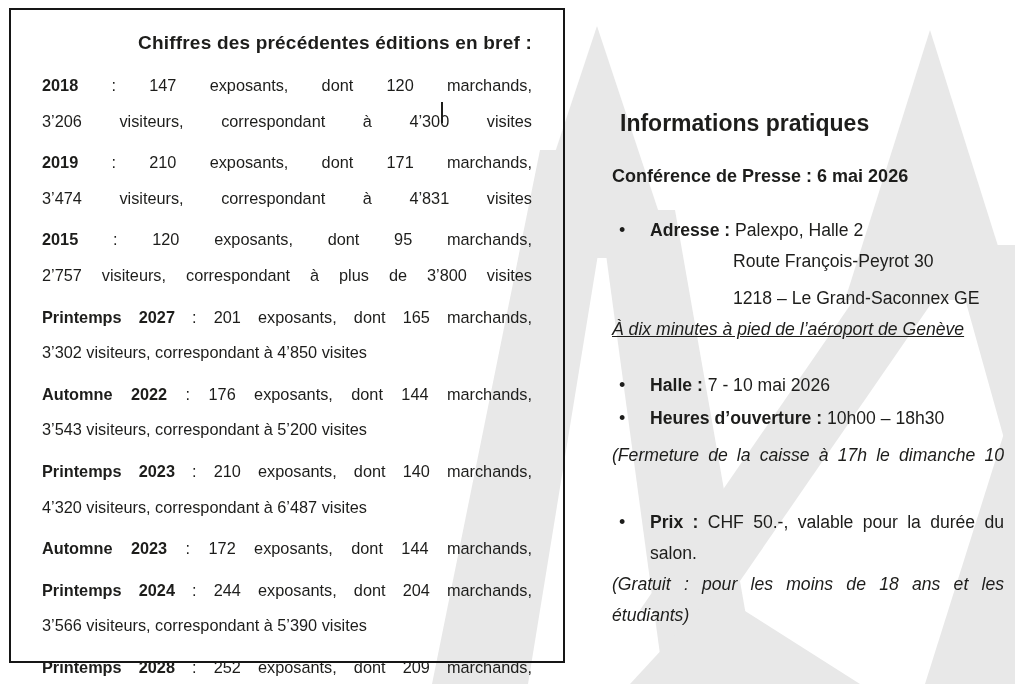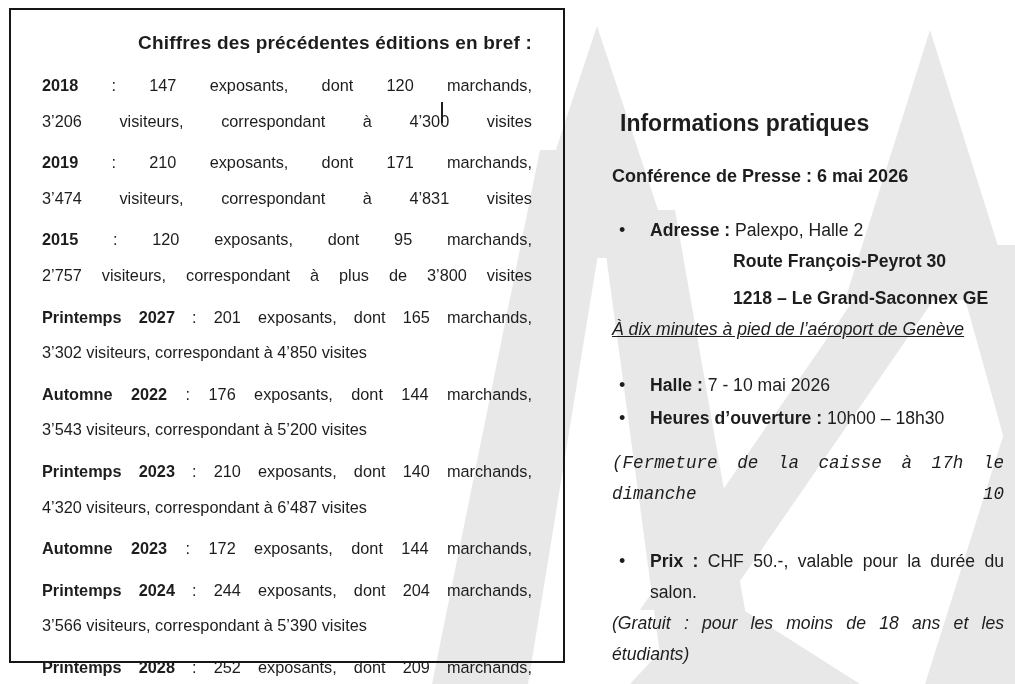--- a/index.html
+++ b/index.html
@@ -26,33 +26,33 @@
   
   .caret{position:absolute;left:441px;top:102px;width:1.6px;height:21px;background:#1d1d1b;z-index:3;}
   
   .rightcol{position:absolute;left:612px;top:102px;width:392px;z-index:2;
     font-size:17.6px;line-height:31px;}
   .info-title{font-size:23px;font-weight:bold;margin:8px;line-height:26px;}
   .conf{font-size:18px;font-weight:bold;margin:27px 0 0 0;line-height:26px;}
   .li{position:relative;padding-left:38px;margin:0;}
   .li .bullet{position:absolute;left:7px;top:0;font-size:18px;}
   .li b{font-weight:bold;}
-  .addr-cont{margin-left:83px;font-weight:bold;}
+  .addr-cont{margin-left:83px;}
   .addr-gap{margin-top:6px;}
   .mt-adresse{margin-top:26px;}
   .mt-dates{margin-top:25px;}
   .mt-heures{margin-top:2px;}
   .mt-prix{margin-top:35px;}
   .note{font-style:italic;margin:0;}
   .note .nl{display:block;}
   .note .nl.jall{text-align:justify;text-align-last:justify;}
   .nowrap{white-space:nowrap;text-decoration:underline;}
   .price-l1{display:block;text-align:justify;text-align-last:justify;margin-top:36px;}
   .price-l2{display:block;}
-  .mt-closing{margin-top:14px;font-family:Liberation Mono, monospace;}
+  .mt-closing{margin-top:6px;}
 </style>
 </head>
 <body>
 
 <svg class="watermark" viewBox="0 0 1015 684" aria-hidden="true">
   <polygon points="597,26 520,258 674,258" fill="#e8e8e8"></polygon>
   <polygon points="540,150 615,150 528,684 432,684" fill="#e8e8e8"></polygon>
   <polygon points="600,210 675,210 758,684 664,684" fill="#e8e8e8"></polygon>
   <polygon points="930,30 845,300 1015,300" fill="#e8e8e8"></polygon>
   <polygon points="895,240 975,240 720,610 640,610" fill="#e8e8e8"></polygon>

